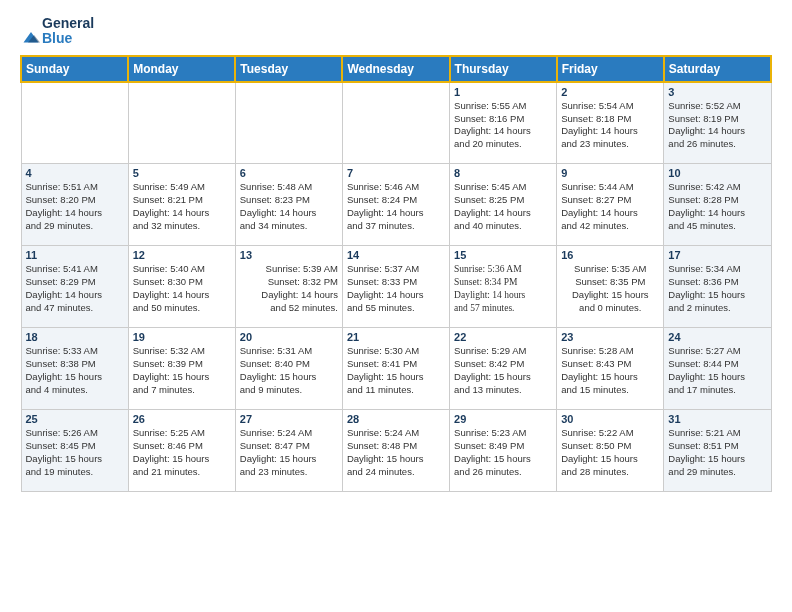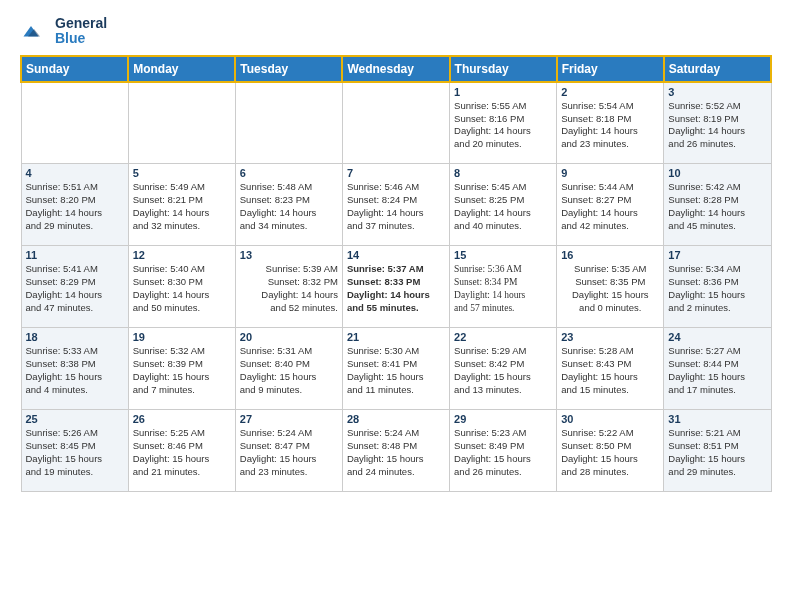--- a/index.html
+++ b/index.html
@@ -17,22 +17,22 @@
       background: #fff;
     }
     .header {
       display: flex;
       justify-content: space-between;
       align-items: flex-start;
       margin-bottom: 8px;
     }
     .logo {
       display: flex;
-      align-items: center;
-      gap: 15px;
+      align-items: flex-end;
+      gap: 2px;
     }
     .logo-text {
       display: flex;
       flex-direction: column;
       line-height: 1.1;
     }
     .logo-general {
       font-size: 14px;
       font-weight: bold;
       color: #1a3a5c;
@@ -232,21 +232,21 @@
           </td>
           <td>
             <div class="day-number">13</div>
             <div class="day-info" style="white-space: pre-line; text-align: right;">Sunrise: 5:39 AM
 Sunset: 8:32 PM
 Daylight: 14 hours
 and 52 minutes.</div>
           </td>
           <td>
             <div class="day-number">14</div>
-            <div class="day-info" style="white-space: pre-line; font-weight: bold;">Sunrise: 5:37 AM
+            <div class="day-info" style="white-space: pre-line;">Sunrise: 5:37 AM
 Sunset: 8:33 PM
 Daylight: 14 hours
 and 55 minutes.</div>
           </td>
           <td>
             <div class="day-number">15</div>
             <div class="day-info" style="white-space: pre-line; font-family: Liberation Serif, serif;">Sunrise: 5:36 AM
 Sunset: 8:34 PM
 Daylight: 14 hours
 and 57 minutes.</div>

